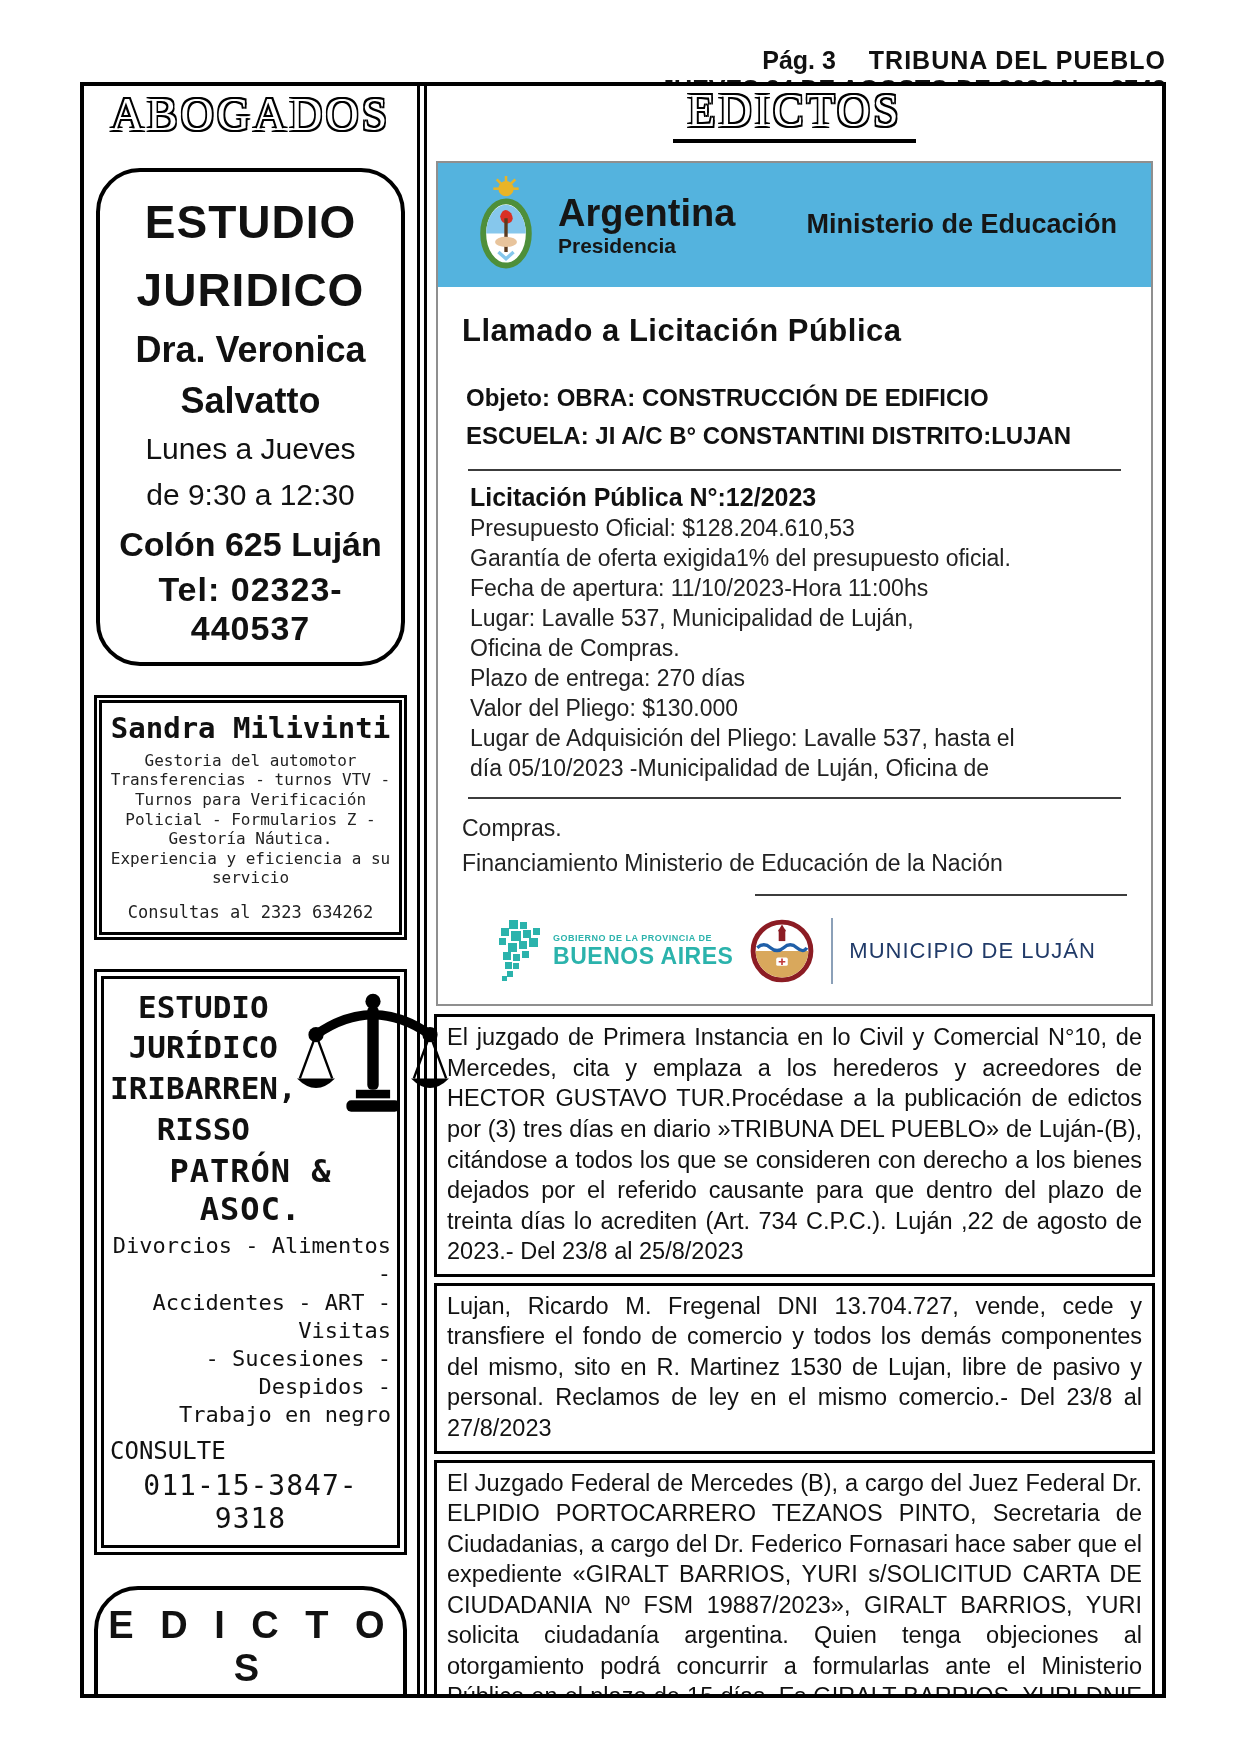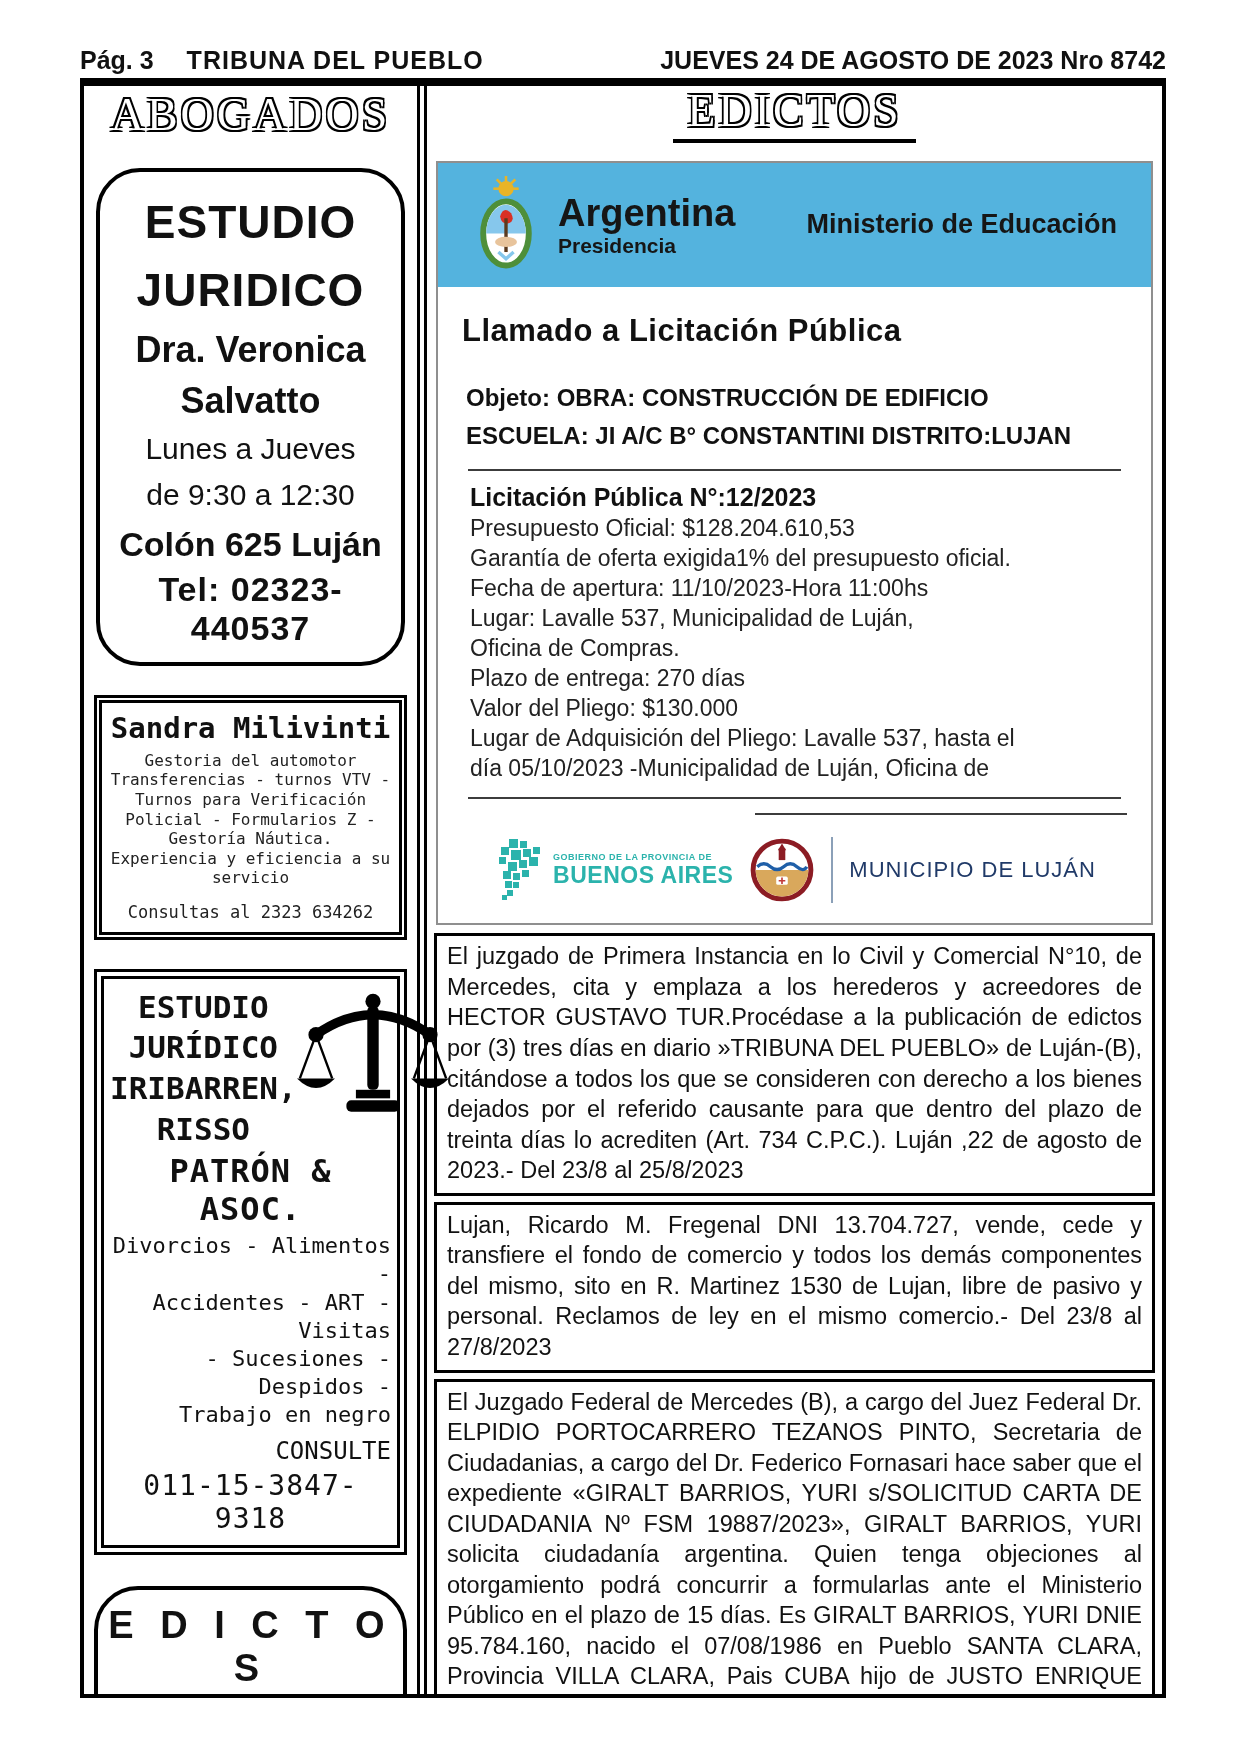--- a/index.html
+++ b/index.html
@@ -4,21 +4,21 @@
 <style>
   html,body{margin:0;padding:0}
   body{
     width:1241px;height:1755px;position:relative;background:#ffffff;
     font-family:"Liberation Sans",sans-serif;color:#111;overflow:hidden;
   }
   
   .masthead{
     position:absolute;left:80px;top:46px;width:1086px;
     display:flex;justify-content:space-between;align-items:flex-end;
-    font-weight:bold;font-size:25px;padding-bottom:3px;border-bottom:4px solid #000;
+    font-weight:bold;font-size:25px;padding-bottom:3px;border-bottom:4px solid #000;flex-direction:column;
   }
   .masthead .pg{margin-right:26px}
   .masthead .paper{letter-spacing:1px}
   
   .frame{
     position:absolute;left:80px;top:82px;width:1086px;height:1616px;
     border:4px solid #000;box-sizing:border-box;display:flex;overflow:hidden;background:#fff;
   }
   .col-left{
     width:336px;flex:none;border-right:3px solid #000;box-sizing:border-box;
@@ -57,21 +57,21 @@
   .mil-phone{font-size:17px;margin-top:14px;color:#222}
   .ad-iribarren{
     border:10px double #000;margin:0 0 12px;padding:8px 6px 10px;
     font-family:"DejaVu Sans Mono",monospace;
   }
   .iri-top{display:flex;align-items:flex-start}
   .iri-names{flex:1;text-align:center;font-size:31px;font-weight:bold;line-height:1.32}
   .iri-scales{width:152px;flex:none;margin-top:4px}
   .iri-patron{text-align:center;font-size:32px;font-weight:bold;margin:2px 0 4px;letter-spacing:1px}
   .iri-services div{text-align:right;font-size:22px;line-height:1.28}
-  .iri-cta{text-align:right;font-size:24px;margin-top:8px}
+  .iri-cta{text-align:left;font-size:24px;margin-top:8px}
   .iri-phone{text-align:center;font-size:28px;margin-top:4px;letter-spacing:1px}
   .ad-tarifas{
     border:4px solid #000;border-radius:44px;text-align:center;
     padding:14px 4px 10px;flex:1;
   }
   .tar-title{font-size:38px;font-weight:bold;letter-spacing:8px;margin-bottom:4px}
   .tar-body div{font-size:34px;font-weight:bold;line-height:1.38}
   
   .gov-box{border:2px solid #8f8f8f;margin:12px 2px 8px;background:#fff}
   .gov-banner{height:124px;display:flex;align-items:center;padding-left:30px}
@@ -237,20 +237,24 @@
             <div>Garantía de oferta exigida1% del presupuesto oficial.</div>
             <div>Fecha de apertura: 11/10/2023-Hora 11:00hs</div>
             <div>Lugar: Lavalle 537, Municipalidad de Luján,</div>
             <div>Oficina de Compras.</div>
             <div>Plazo de entrega: 270 días</div>
             <div>Valor del Pliego: $130.000</div>
             <div>Lugar de Adquisición del Pliego: Lavalle 537, hasta el</div>
             <div>día 05/10/2023 -Municipalidad de Luján, Oficina de</div>
           </div>
         <hr class="sep">
+        <div class="after-lines">
+            <div>Compras.</div>
+            <div>Financiamiento Ministerio de Educación de la Nación</div>
+          </div>
         <hr class="sep right-part">
 
         <div class="logos-row">
           <div class="ba-logo">
             <svg width="52" height="66" viewBox="0 0 52 66" xmlns="http://www.w3.org/2000/svg">
               <g fill="#2BB3AC">
                 <rect x="16" y="2" width="9" height="9"></rect>
                   <rect x="27" y="4" width="7" height="7"></rect>
                 <rect x="8" y="10" width="8" height="8"></rect>
                   <rect x="18" y="13" width="10" height="10"></rect>

